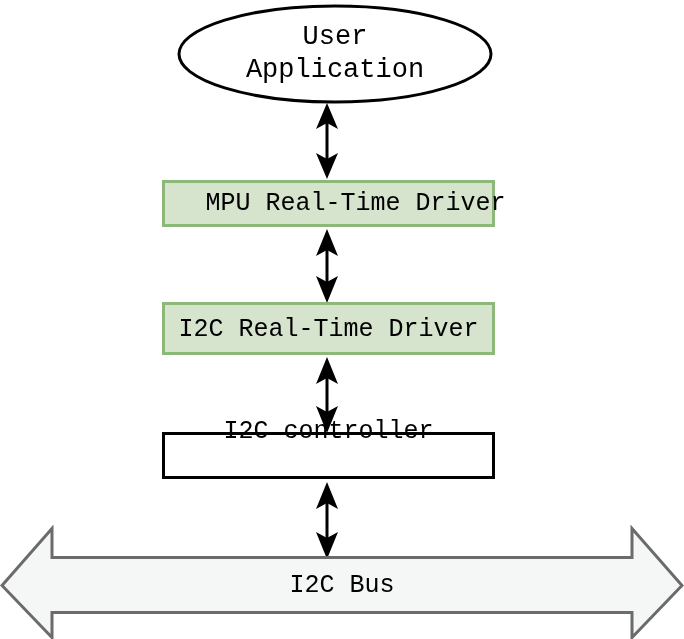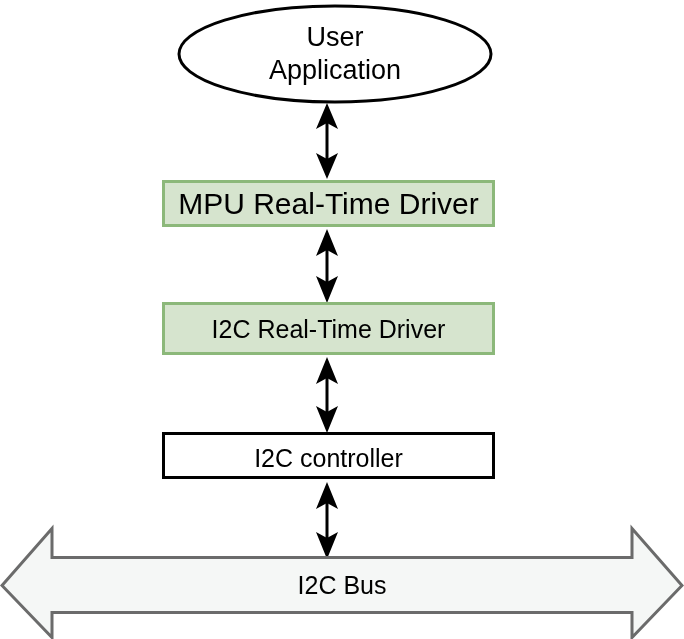--- a/index.html
+++ b/index.html
@@ -21,49 +21,50 @@
     width: 684px;
     height: 639px;
   }
   .node-label {
     position: absolute;
     display: flex;
     align-items: center;
     justify-content: center;
     text-align: center;
     color: #000000;
-    font-family: Liberation Sans, sans-serif;
+    font-family: Liberation Mono, monospace;
     pointer-events: none;
     white-space: pre-line;
   }
   .label-ellipse {
     left: 178px;
     top: 5px;
     width: 314px;
     height: 98px;
     font-size: 27px;
     line-height: 1.22;
   }
   .label-box-mpu {
     left: 162px;
     top: 180px;
     width: 333px;
     height: 47px;
-    font-size: 30px;
+    font-size: 25px;
+    padding-left: 27px;
   }
   .label-box-i2cdrv {
     left: 162px;
     top: 302px;
     width: 333px;
     height: 54px;
     font-size: 25px;
   }
   .label-box-ctrl {
     left: 162px;
-    top: 435px;
+    top: 408px;
     width: 333px;
     height: 47px;
     font-size: 25px;
   }
   .label-bus {
     left: 52px;
     top: 558px;
     width: 580px;
     height: 55px;
     font-size: 25px;

